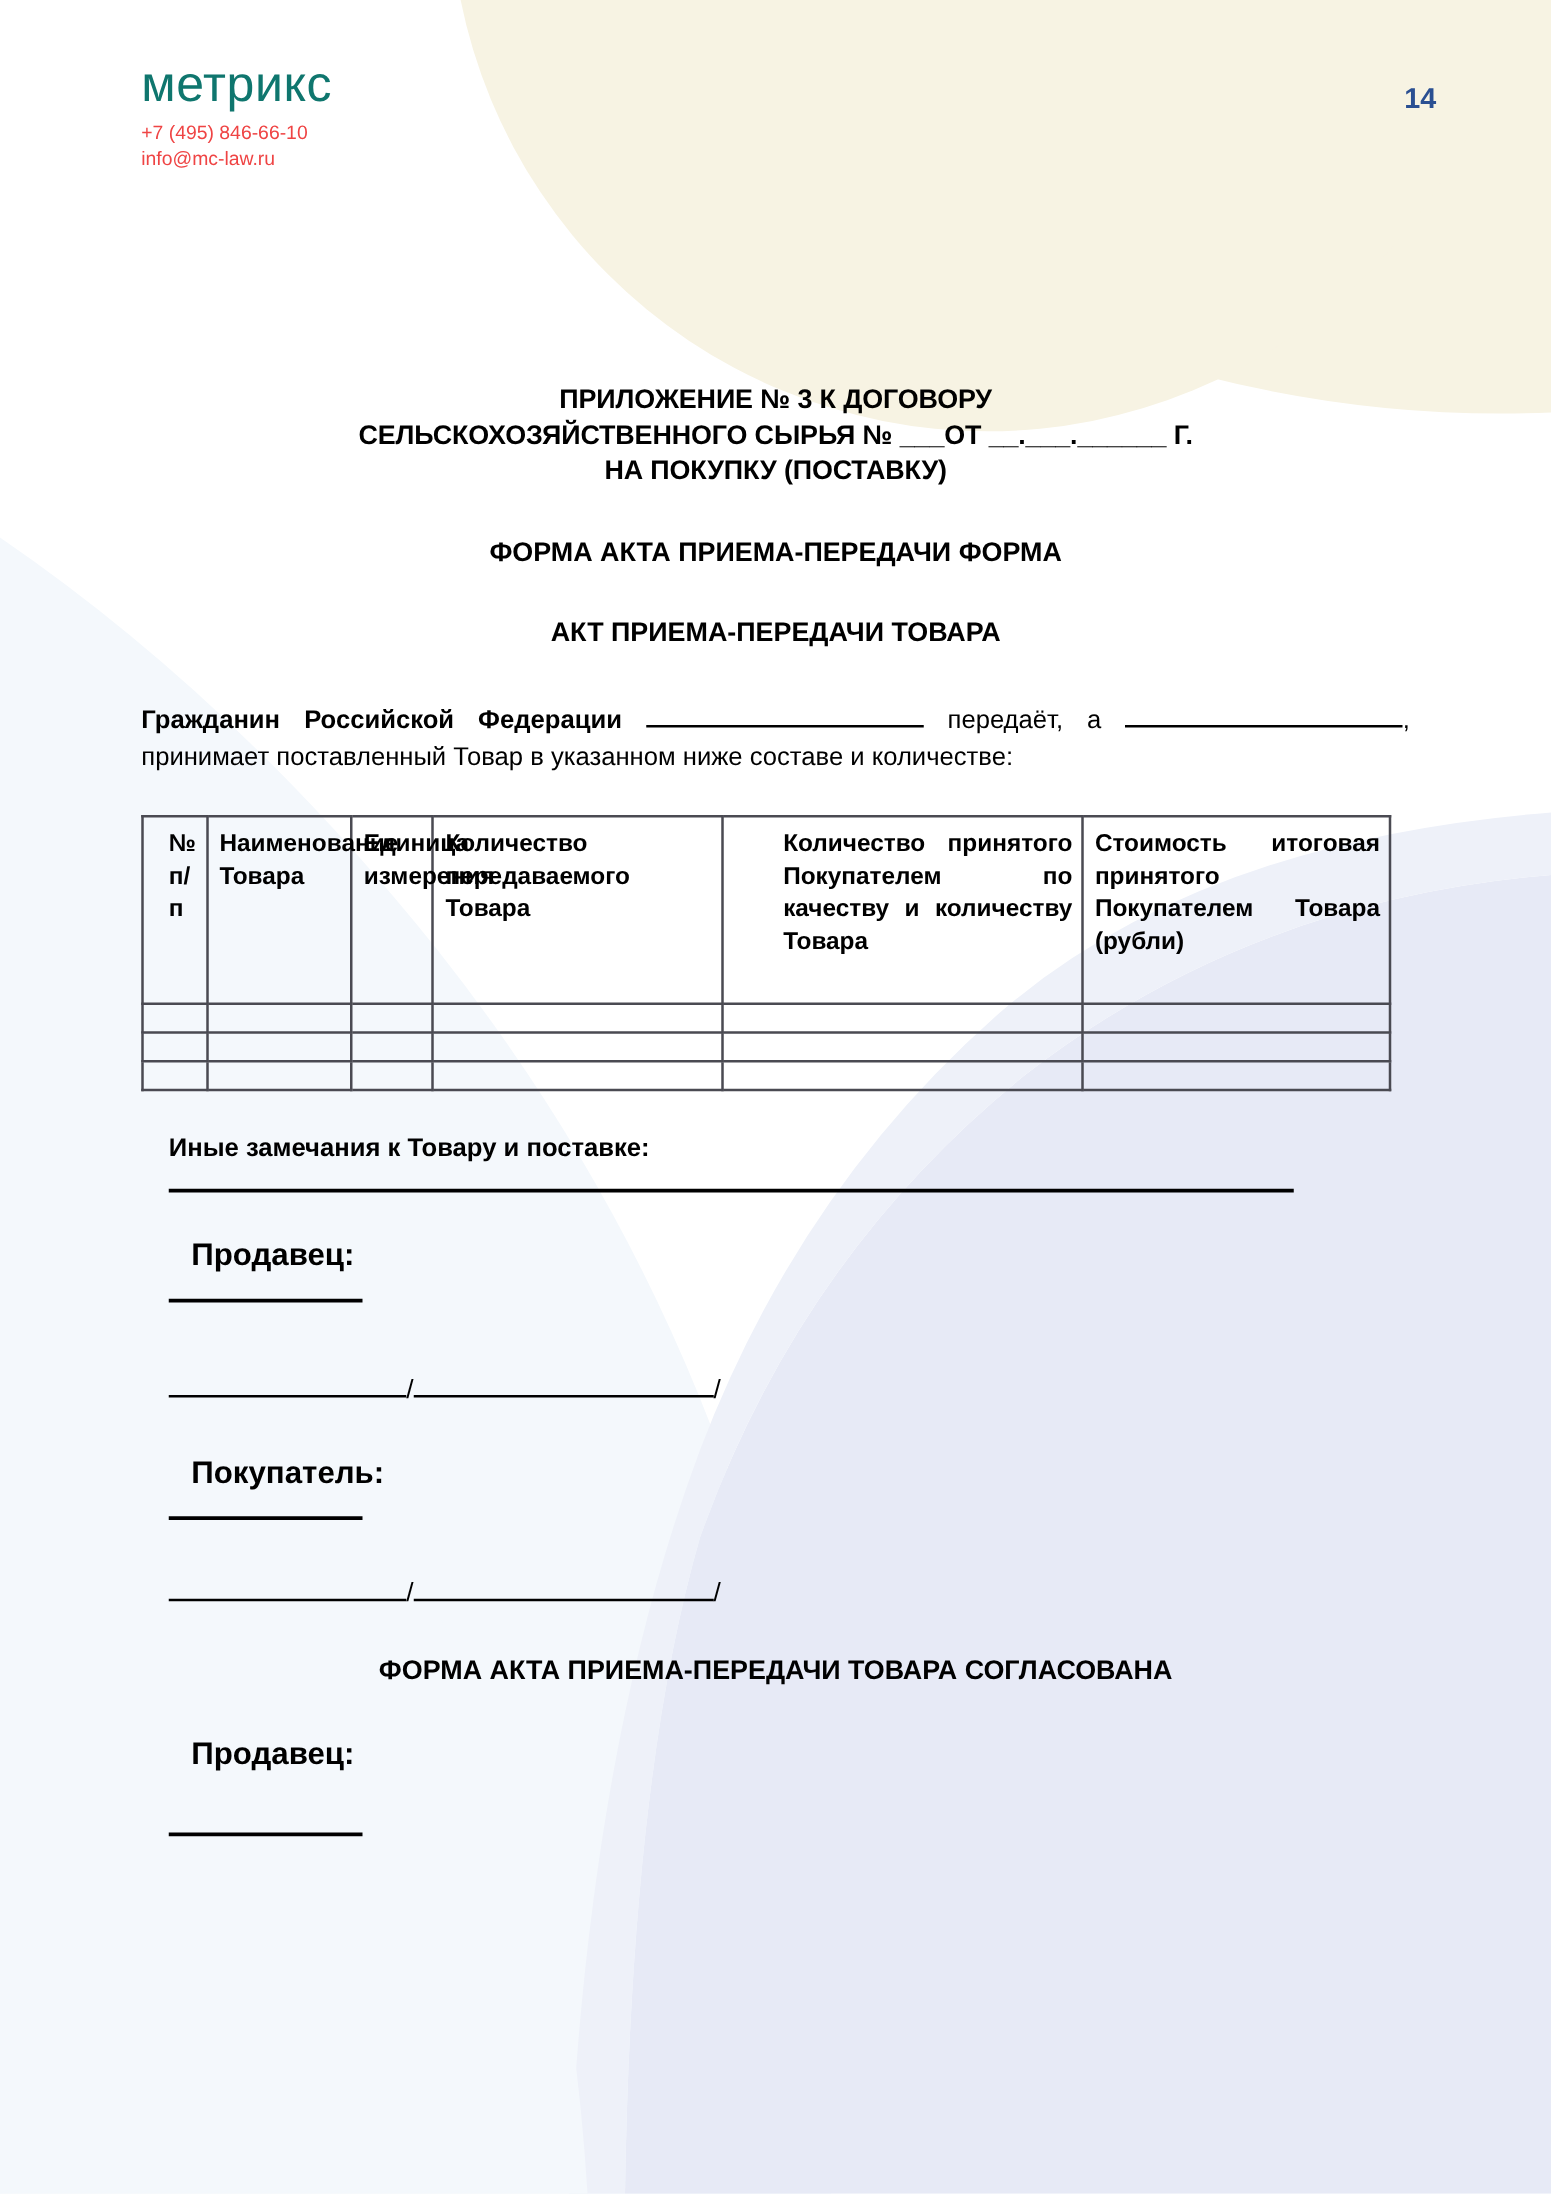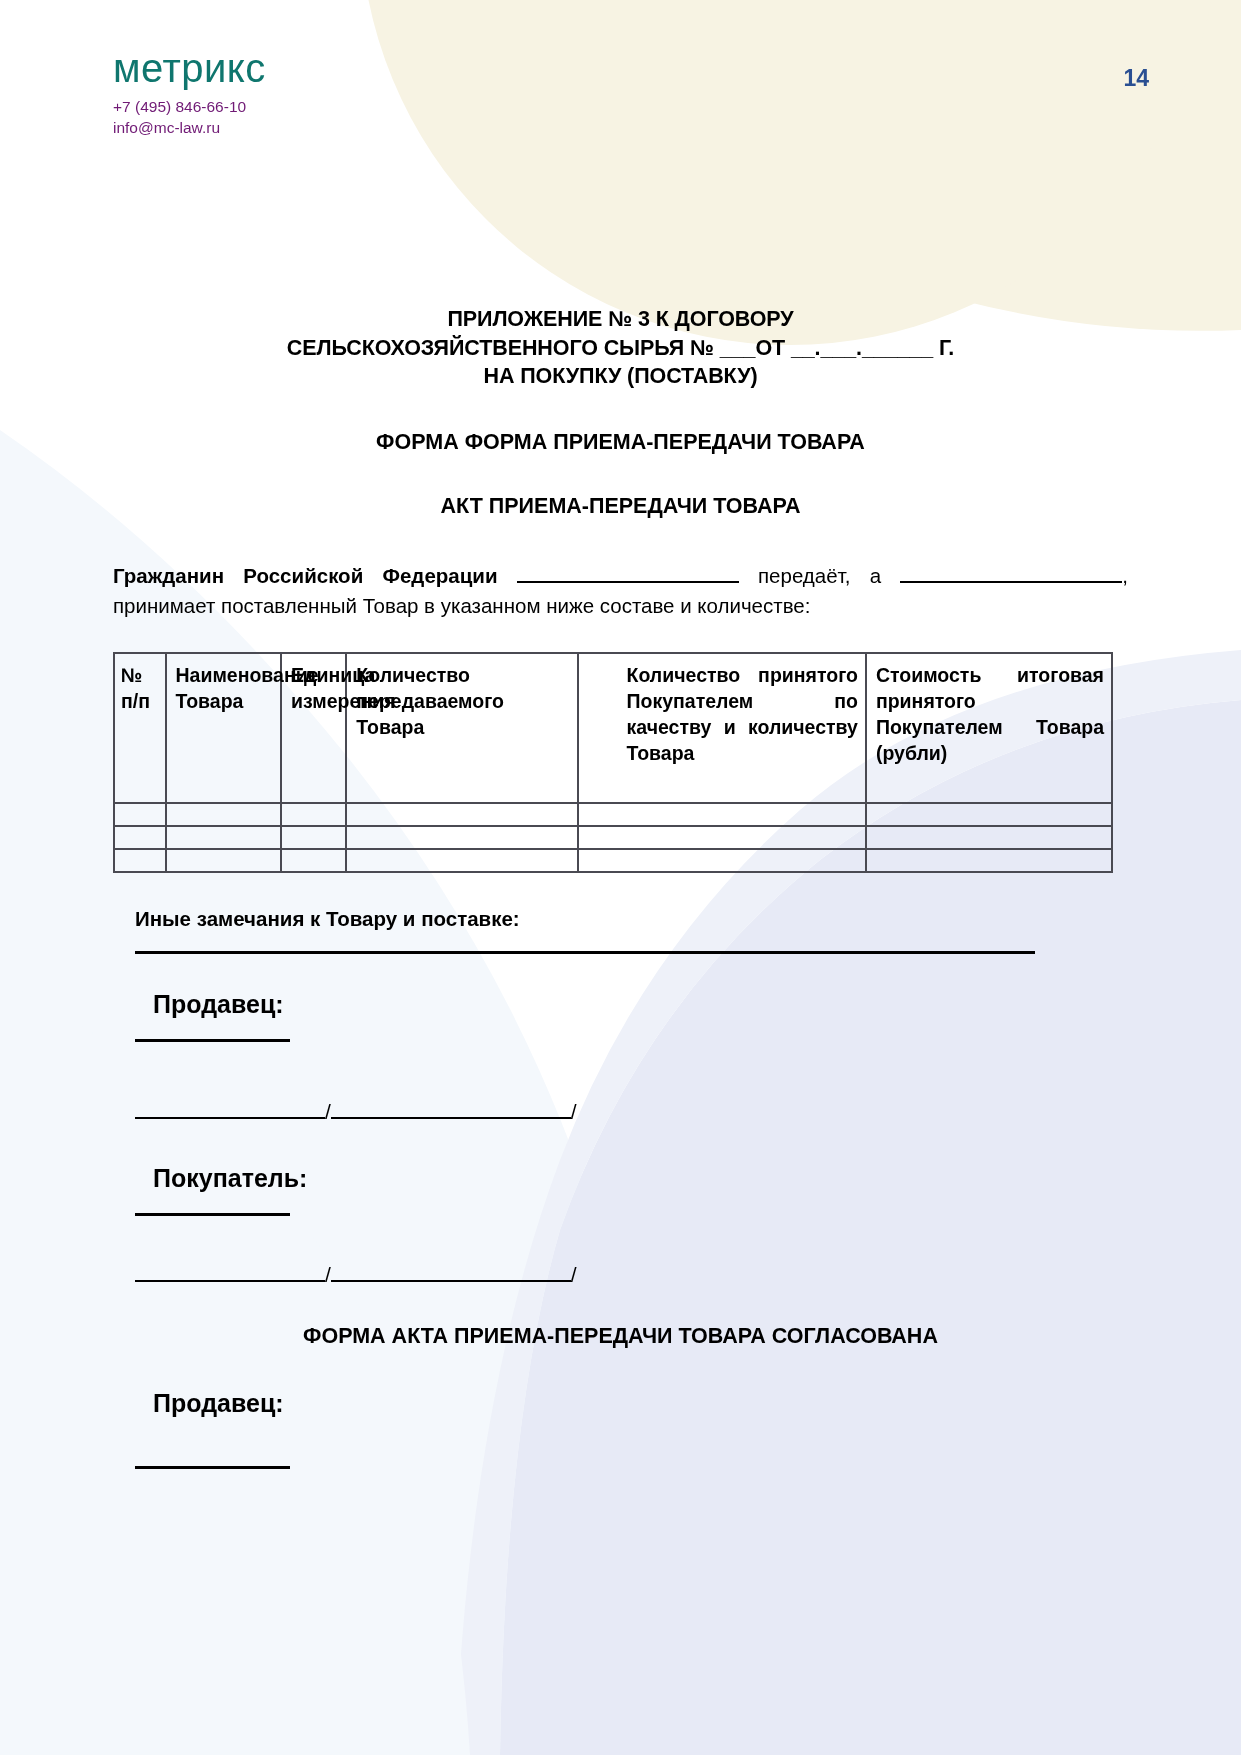--- a/index.html
+++ b/index.html
@@ -39,21 +39,21 @@
     font-size: 40px;
     font-weight: 400;
     color: #0f766e;
     letter-spacing: 0.5px;
     line-height: 1;
     font-family: "Liberation Sans", sans-serif;
   }
   .logo-contact {
     margin-top: 9px;
     font-size: 15.5px;
-    color: #701a75;
+    color: #ef4444;
     line-height: 1.35;
     font-family: "Liberation Sans", sans-serif;
   }
   .page-number {
     position: absolute;
     right: 92px;
     top: 65px;
     font-size: 23px;
     font-weight: bold;
     color: #2a4f92;
@@ -119,21 +119,21 @@
   table.goods th {
     font-weight: bold;
     font-size: 19.5px;
     line-height: 1.33;
     text-align: left;
     vertical-align: top;
     padding: 9px 7px 9px 9px;
     text-align: justify;
     text-justify: inter-word;
   }
-  table.goods th.first-col { padding-left: 6px; padding-right: 3px; }
+  table.goods th.first-col { padding-left: 20px; padding-right: 3px; }
   table.goods th.th-justify { text-align: justify; padding-left: 48px; }
   table.goods th.th-justify::after {
     content: "";
     display: inline-block;
     width: 100%;
   }
   table.goods td.empty-cell { height: 23px; }
 
   .col-n   { width: 45px; }
   .col-nam { width: 101px; }
@@ -223,21 +223,21 @@
   <div class="page-number">14</div>
 
   <div class="doc">
 
     <div class="title-block">
       <div>ПРИЛОЖЕНИЕ № 3 К ДОГОВОРУ</div>
       <div>СЕЛЬСКОХОЗЯЙСТВЕННОГО СЫРЬЯ № ___ОТ __.___.______ Г.</div>
       <div>НА ПОКУПКУ (ПОСТАВКУ)</div>
     </div>
 
-    <div class="subtitle">ФОРМА ФОРМА ПРИЕМА-ПЕРЕДАЧИ ТОВАРА</div>
+    <div class="subtitle">ФОРМА АКТА ПРИЕМА-ПЕРЕДАЧИ ФОРМА</div>
     <div class="subtitle2">АКТ ПРИЕМА-ПЕРЕДАЧИ ТОВАРА</div>
 
     <div class="para">
       <b>Гражданин Российской Федерации</b>
       <span class="blank-inline blank-a"></span>
       <span>передаёт, а</span>
       <span class="blank-inline blank-b"></span><span>, принимает поставленный Товар в указанном ниже составе и количестве:</span>
     </div>
 
     <table class="goods">

